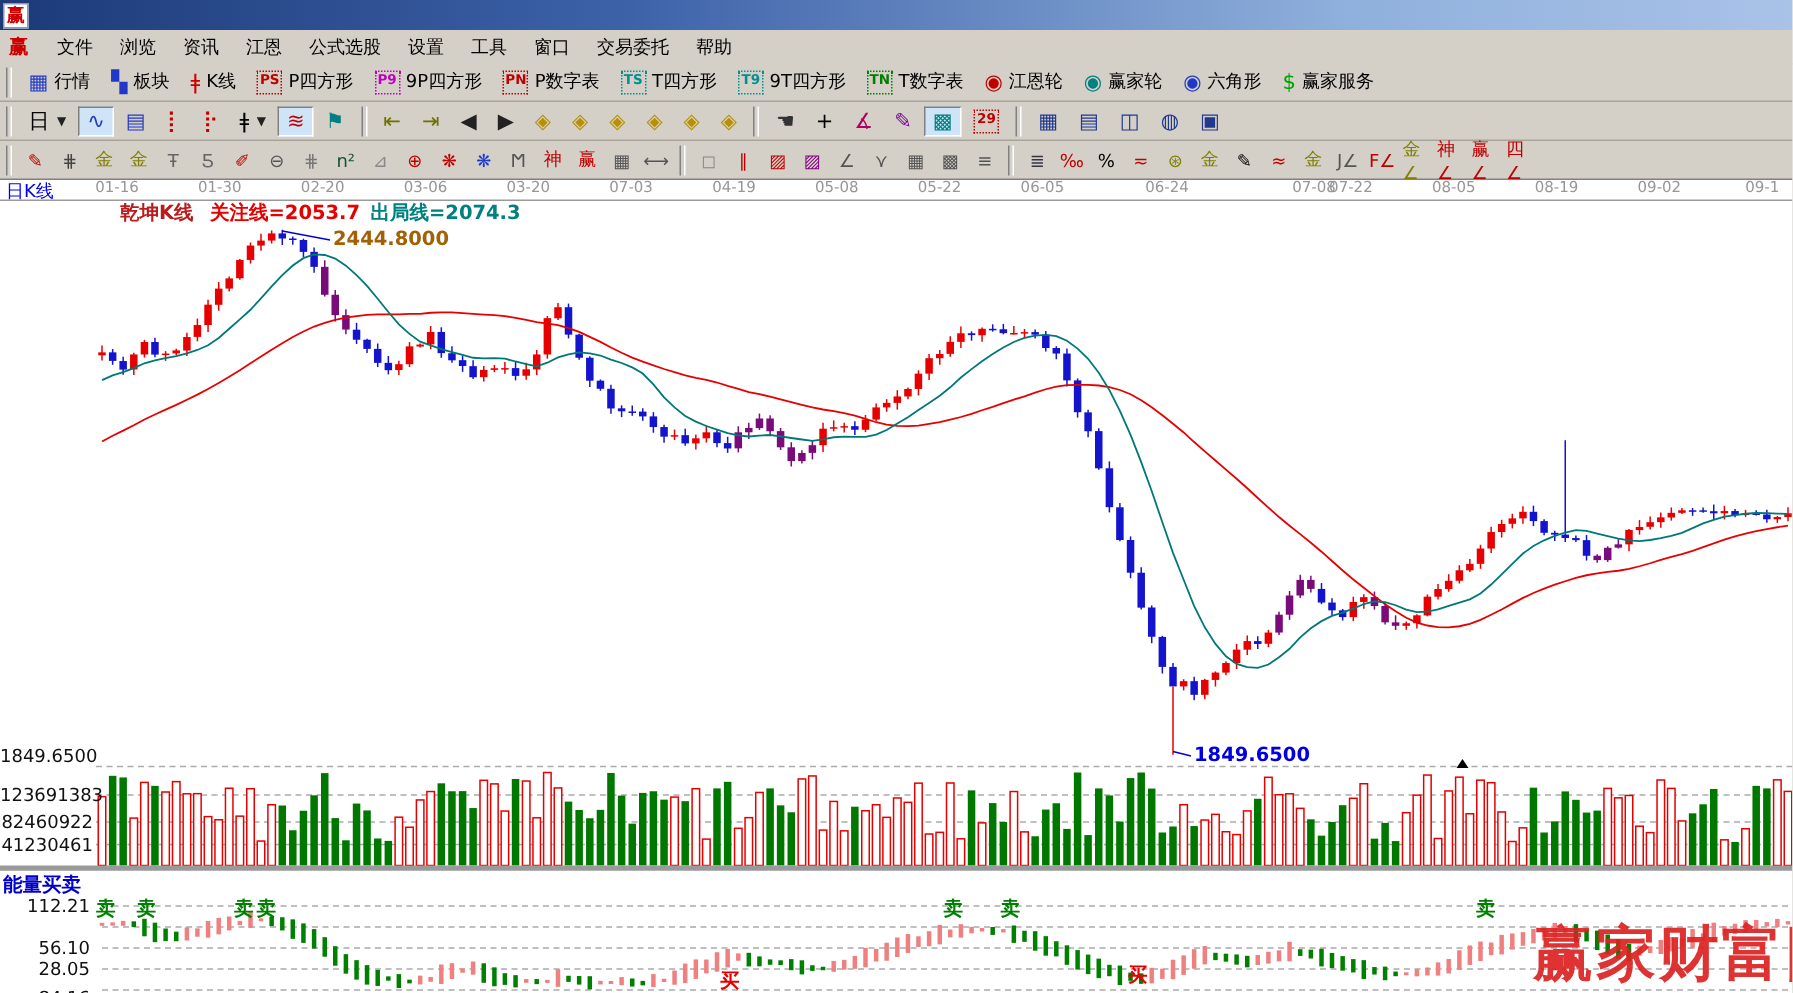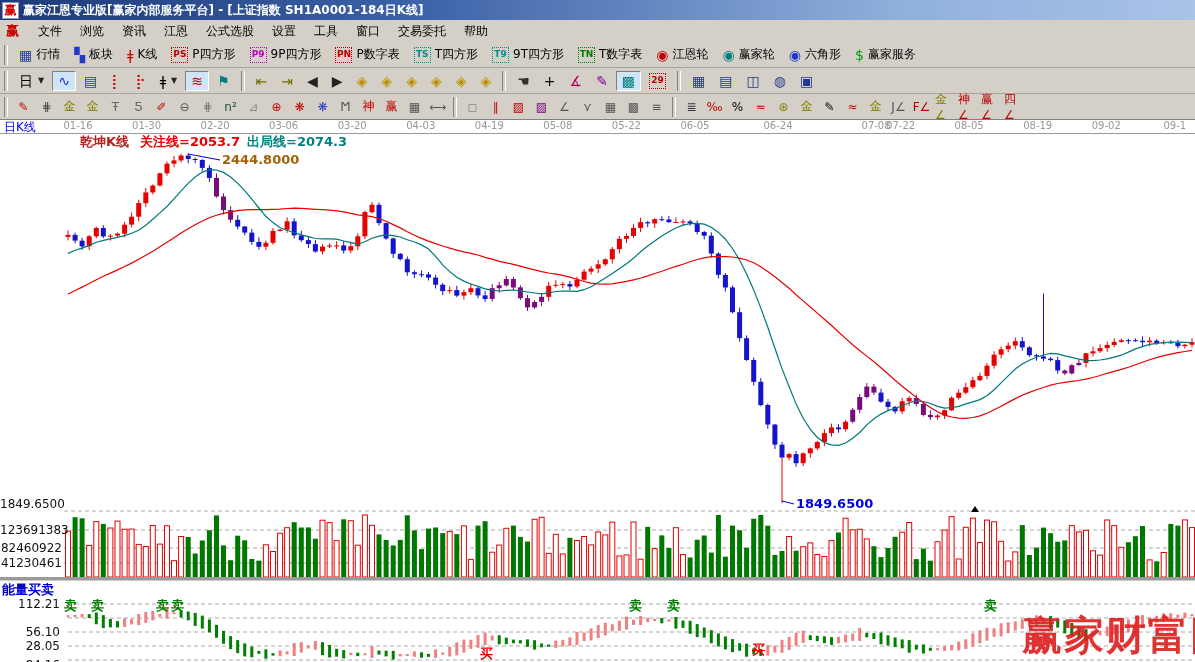--- a/index.html
+++ b/index.html
@@ -43,21 +43,20 @@
   .sig.sell{color:#008000;} .sig.buy{color:#e60000;}
   .watermark{left:1022px;top:608px;color:#dd2222;font-size:40px;font-weight:bold;letter-spacing:2px;opacity:.92;}
 </style>
 </head>
 <body>
 
 <div id="app">
 
   <div class="titlebar">
     <span class="logo">赢</span>
-    <span>赢家江恩专业版[赢家内部服务平台] - [上证指数  SH1A0001-184日K线]</span>
   </div>
 
   <div class="menubar">
     <span class="mlogo">赢</span>
   <span class="mitem">文件</span>
       <span class="mitem">浏览</span>
       <span class="mitem">资讯</span>
       <span class="mitem">江恩</span>
       <span class="mitem">公式选股</span>
       <span class="mitem">设置</span>
@@ -265,21 +264,21 @@
       <span class="tool" style="color: rgb(192, 0, 0);">赢∠</span>
       <span class="tool" style="color: rgb(192, 0, 0);">四∠</span>
     </div>
 
   <div class="daterow">
       <span class="dlabel" style="left: 56px;">01-16</span>
       <span class="dlabel" style="left: 124.55px;">01-30</span>
       <span class="dlabel" style="left: 193.1px;">02-20</span>
       <span class="dlabel" style="left: 261.65px;">03-06</span>
       <span class="dlabel" style="left: 330.2px;">03-20</span>
-      <span class="dlabel" style="left: 398.75px;">04-03</span>
+      <span class="dlabel" style="left: 398.75px;">07-03</span>
       <span class="dlabel" style="left: 467.3px;">04-19</span>
       <span class="dlabel" style="left: 535.85px;">05-08</span>
       <span class="dlabel" style="left: 604.4px;">05-22</span>
       <span class="dlabel" style="left: 672.95px;">06-05</span>
       <span class="dlabel" style="left: 756px;">06-24</span>
       <span class="dlabel" style="left: 810.05px; margin-left: 44px;">07-08</span>
       <span class="dlabel" style="left: 878.6px;">07-22</span>
       <span class="dlabel" style="left: 947.15px;">08-05</span>
       <span class="dlabel" style="left: 1015.7px;">08-19</span>
       <span class="dlabel" style="left: 1084.25px;">09-02</span>

